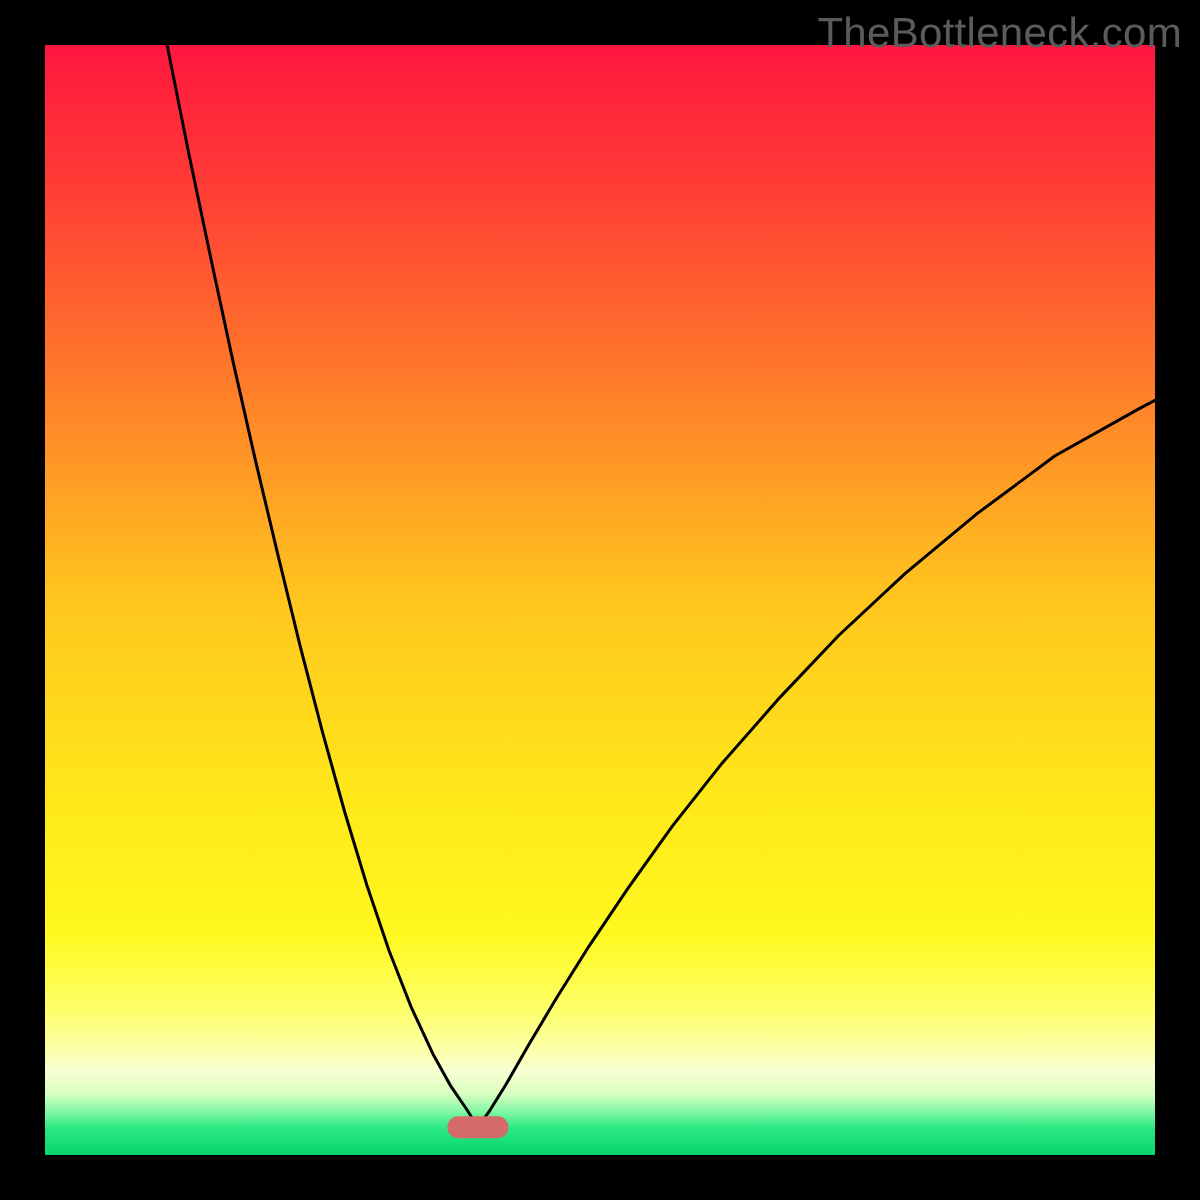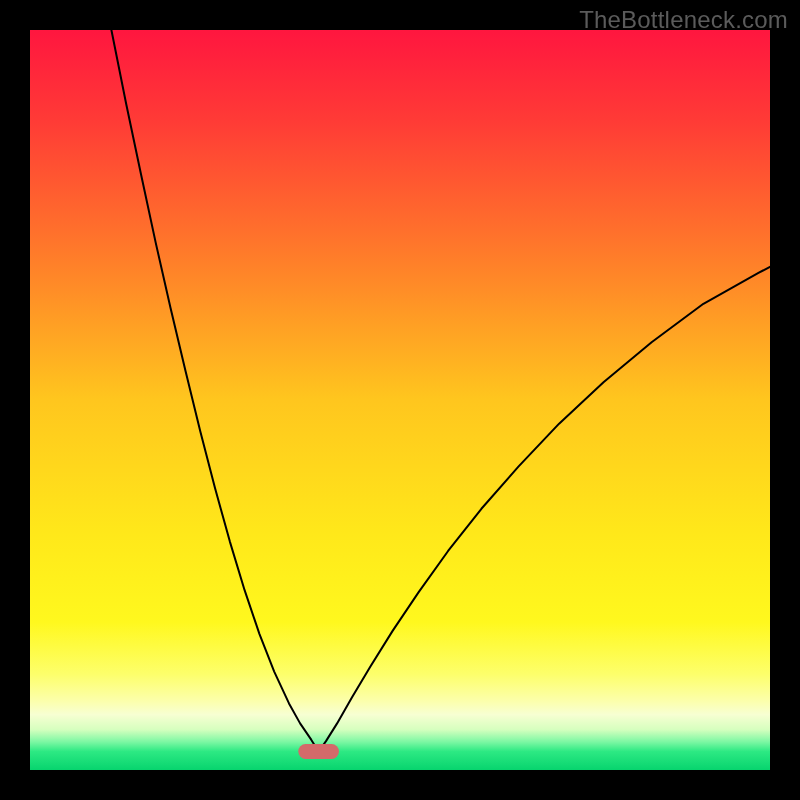--- a/index.html
+++ b/index.html
@@ -22,21 +22,21 @@
     left: 30px;
     top: 30px;
     width: 740px;
     height: 740px;
   }
   .watermark {
     position: absolute;
     top: 6px;
     right: 12px;
     color: #5b5b5b;
-    font-size: 24px;
+    font-size: 28px;
     font-weight: 500;
     letter-spacing: 0.2px;
     user-select: none;
     text-align: center;
   }
 </style>
 </head>
 <body>
 
 <div class="frame">

